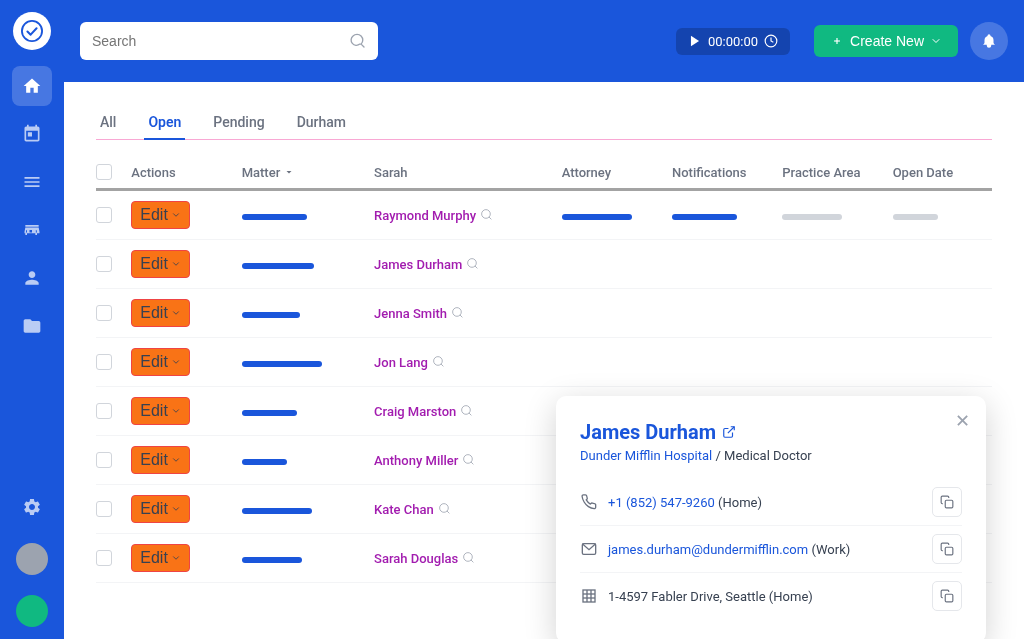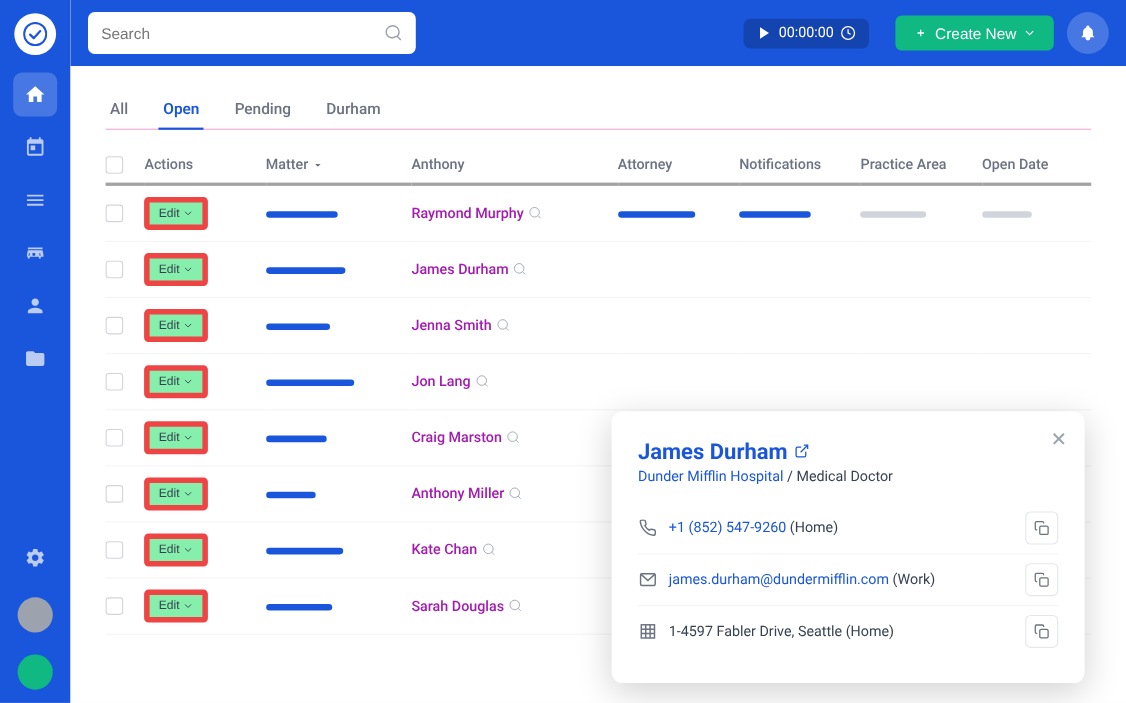--- a/index.html
+++ b/index.html
@@ -43,21 +43,21 @@
       width: 32px; height: 32px;
       background: #10b981;
       border-radius: 50%;
     }
 
     
     .main { flex: 1; display: flex; flex-direction: column; overflow: hidden; }
 
     
     .topbar {
-      height: 60px;
+      height: 82px;
       background: #1a56db;
       display: flex;
       align-items: center;
       padding: 0 16px;
       gap: 12px;
       flex-shrink: 0;
     }
     .search-box {
       flex: 1;
       max-width: 320px;
@@ -193,25 +193,25 @@
       vertical-align: middle;
     }
     .checkbox-cell { width: 32px; }
     .checkbox {
       width: 16px; height: 16px;
       border: 1.5px solid #d1d5db;
       border-radius: 3px;
       cursor: pointer;
     }
     .edit-btn {
-      background: #86efac;
-      border: 5px solid #ef4444;
+      background: #f97316;
+      border: 1px solid #ef4444;
       border-radius: 4px;
       padding: 4px 8px;
-      font-size: 11px;
+      font-size: 16px;
       cursor: pointer;
       display: flex;
       align-items: center;
       gap: 3px;
       color: #374151;
     }
     .blue-bar {
       height: 6px;
       background: #1a56db;
       border-radius: 3px;
@@ -414,21 +414,21 @@
             </th>
             <th class="actions-col">Actions</th>
             <th class="matter-col">
               <div class="matter-sort">
                 <span>Matter</span>
                 <svg width="12" height="12" viewBox="0 0 24 24" fill="#6b7280">
                     <path d="M7 10l5 5 5-5z"></path>
                   </svg>
               </div>
             </th>
-            <th class="client-col">Anthony</th>
+            <th class="client-col">Sarah</th>
             <th class="attorney-col">Attorney</th>
             <th class="notif-col">Notifications</th>
             <th class="practice-col">Practice Area</th>
             <th class="opendate-col">Open Date</th>
           </tr>
         </thead>
         <tbody id="table-body">
         <tr>
       <td class="checkbox-cell">
         <div class="checkbox"></div>

